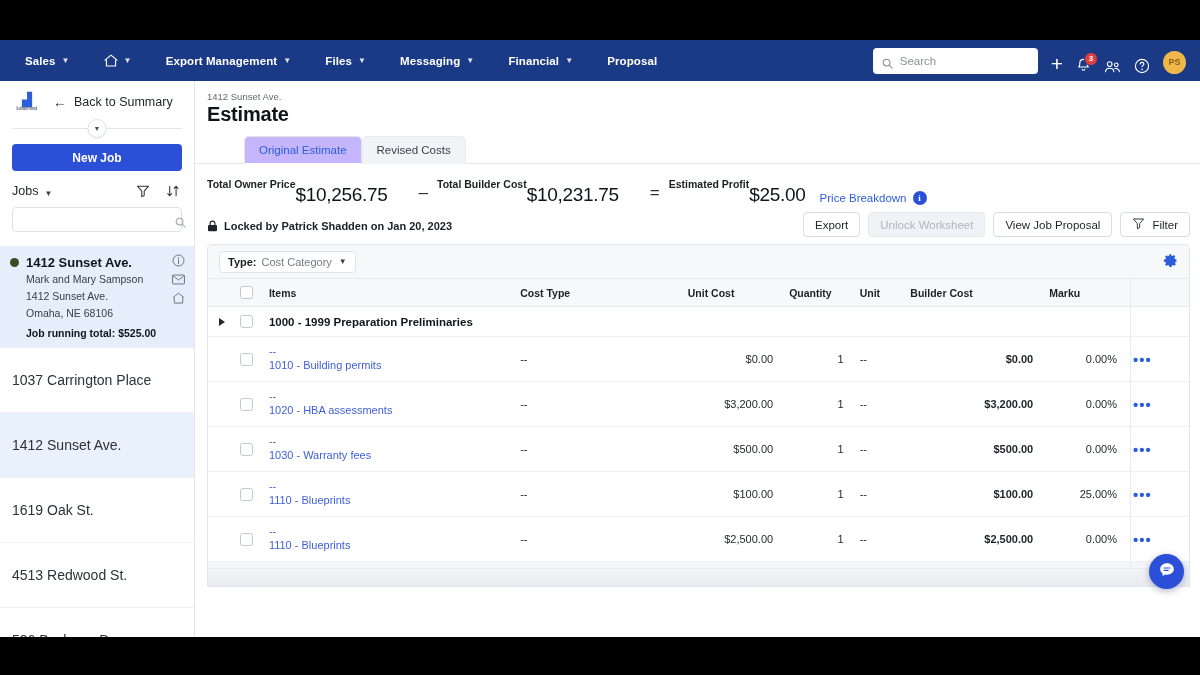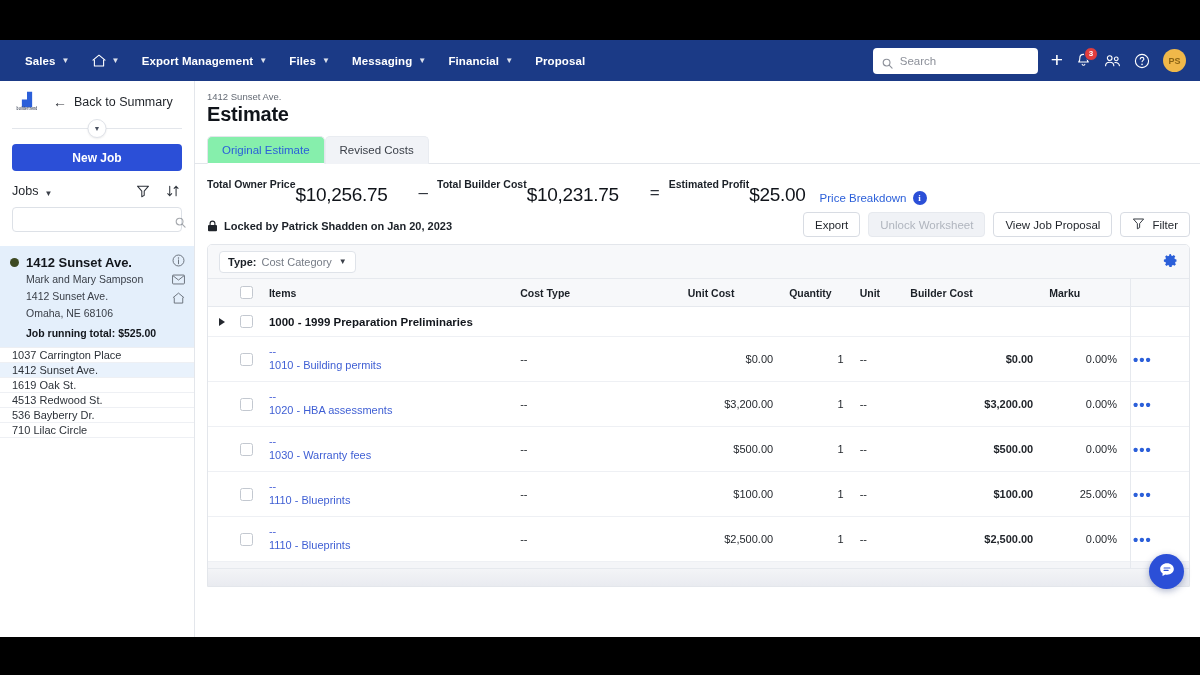--- a/index.html
+++ b/index.html
@@ -12,32 +12,32 @@
   .letterbox-top { position: absolute; top: 0; left: 0; width: 1200px; height: 40px; background: #000; z-index: 60; }
   .letterbox-bottom { position: absolute; top: 637px; left: 0; width: 1200px; height: 38px; background: #000; z-index: 60; }
 
   .app { position: absolute; top: 40px; left: 0; width: 1200px; height: 597px; background: #fff; overflow: hidden; }
 
   
   .topnav {
     height: 41px; background: #1b3a86; display: flex; align-items: center;
     padding: 0 14px; position: relative;
   }
-  .nav-items { display: flex; align-items: center; gap: 0px; flex: 1; }
+  .nav-items { display: flex; align-items: center; gap: 12px; flex: 1; }
   .nav-item {
     display: flex; align-items: center; gap: 6px;
     color: #fff; font-size: 11.5px; font-weight: bold;
     padding: 6px 11px; cursor: pointer; white-space: nowrap;
     letter-spacing: .1px;
   }
   .nav-item .caret { font-size: 8px; opacity: .85; font-weight: normal; }
   .home-glyph { display:inline-block; width: 14px; height: 13px; position: relative; }
   .home-glyph svg { display:block; }
 
-  .nav-right { display: flex; align-items: center; gap: 13px; padding-left: 47px; }
+  .nav-right { display: flex; align-items: flex-end; gap: 13px; padding-left: 47px; }
   .searchbox {
     width: 165px; height: 26px; background: #fff; border-radius: 4px;
     display: flex; align-items: center; padding: 0 9px; gap: 7px;
   }
   .searchbox .mag { width: 11px; height: 11px; flex: none; }
   .searchbox input {
     border: 0; outline: 0; font-size: 11.5px; color: #55585f;
     font-family: "Liberation Sans", sans-serif; width: 100%; background: transparent;
   }
   .searchbox input::placeholder { color: #8c9099; }
@@ -104,37 +104,37 @@
   .job-card-head { display: flex; align-items: center; gap: 7px; }
   .job-dot { width: 9px; height: 9px; border-radius: 50%; background: #3e4a23; flex: none; }
   .job-card-title { font-size: 13px; font-weight: bold; color: #12161c; }
   .job-meta { font-size: 10.5px; color: #3b4049; line-height: 15px; margin-left: 16px; margin-top: 2px; }
   .job-total { font-size: 10.5px; font-weight: bold; color: #12161c; margin-left: 16px; margin-top: 6px; }
   .job-icons { position: absolute; right: 9px; top: 8px; display: flex; flex-direction: column; gap: 7px; align-items: center; }
   .job-icons .ji { cursor: pointer; opacity: .75; display:flex; }
 
   .job-list { border-top: 1px solid #edeff3; }
   .job-item {
-    padding: 1px 12px; font-size: 11px; color: #2d3239;
+    padding: 24px 12px; font-size: 14px; color: #2d3239;
     border-bottom: 1px solid #eef0f4; cursor: pointer;
   }
   .job-item.active { background: #e9f2fc; }
 
   
   .main { flex: 1; min-width: 0; background: #fff; position: relative; }
   .crumb { font-size: 9.5px; color: #646a74; padding: 10px 0 0 12px; }
   .page-title { font-size: 20px; font-weight: bold; color: #10141a; padding: 1px 0 0 12px; letter-spacing: -.2px; }
 
   .tabs { display: flex; padding: 9px 0 0 12px; border-bottom: 1px solid #e3e6eb; }
   .tab {
     font-size: 11.5px; padding: 7px 14px 7px 14px; cursor: pointer;
     border: 1px solid transparent; border-bottom: 0; border-radius: 5px 5px 0 0;
     position: relative; top: 1px;
   }
-  .tab.active { color: #2b5fd9; background: #86efac; border-color: #e3e6eb; border-bottom: 1px solid #fff; }
+  .tab.active { color: #2b5fd9; background: #c4b5fd; border-color: #e3e6eb; border-bottom: 1px solid #fff; margin-left: 37px; }
   .tab.inactive { color: #3b4049; background: #f1f3f7; border-color: #e9ecf1; }
 
   .totals { display: flex; align-items: flex-end; padding: 14px 0 0 12px; gap: 0; }
   .total-block { display: flex; flex-direction: row; }
   .total-label { font-size: 10.5px; font-weight: bold; color: #1b2027; }
   .total-value { font-size: 19px; font-weight: normal; color: #10141a; margin-top: 6px; letter-spacing: -.3px; }
   .op { font-size: 17px; color: #2c3139; margin: 0 9px 3px 9px; }
   .breakdown-wrap { display: flex; align-items: center; gap: 6px; margin-left: 14px; padding-bottom: 1px; }
   .breakdown-link { font-size: 11.5px; color: #2b5fd9; cursor: pointer; }
   .info-badge {

